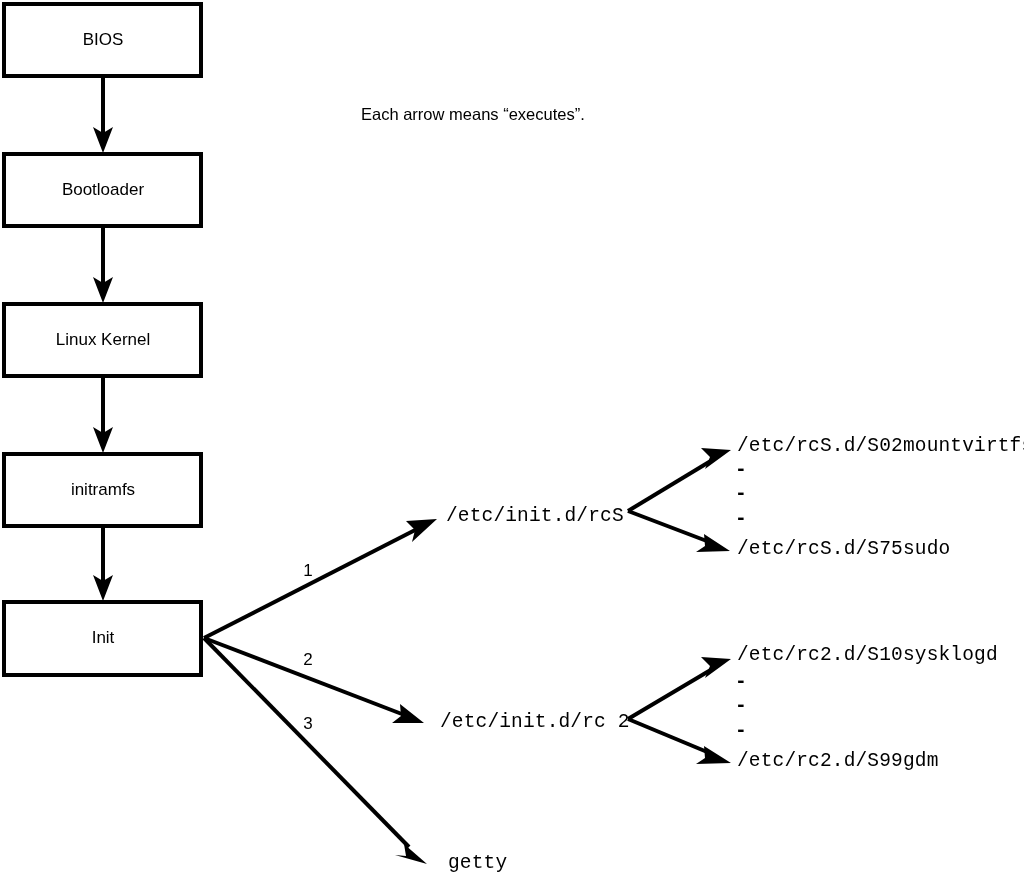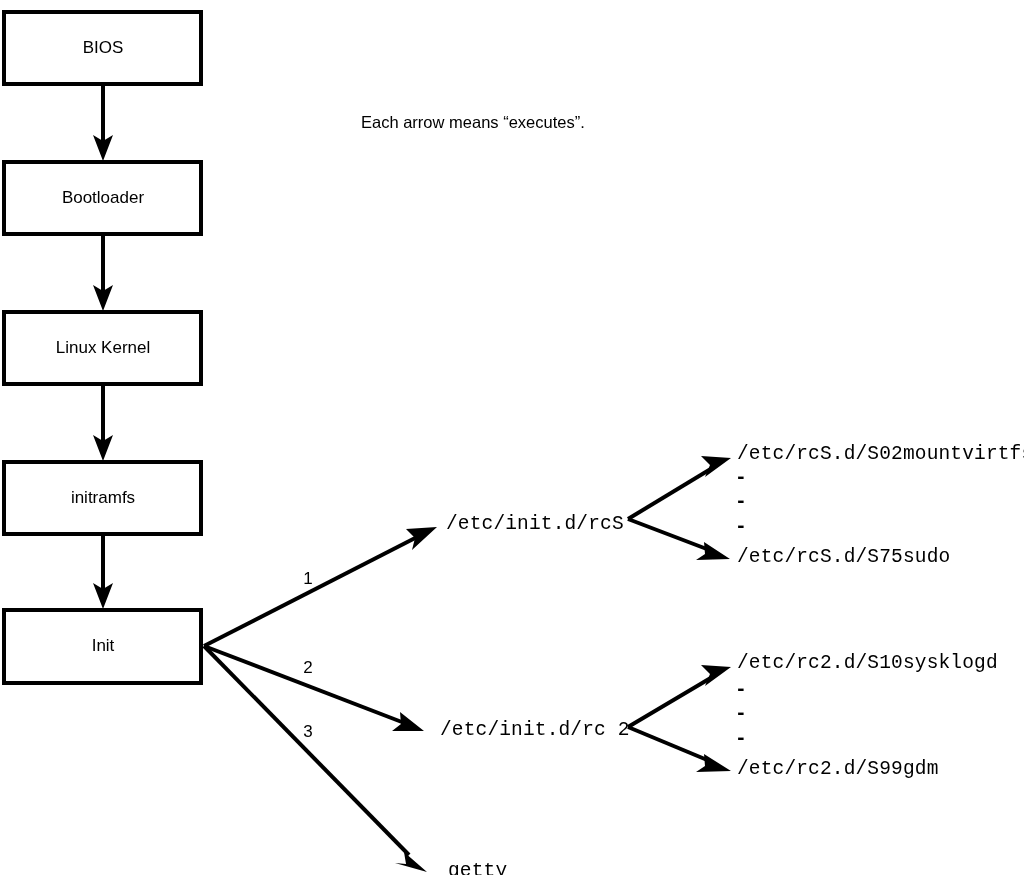--- a/index.html
+++ b/index.html
@@ -13,21 +13,20 @@
     position: relative;
     overflow: hidden;
     font-family: "Liberation Sans", sans-serif;
   }
   #diagram-root {
     position: absolute;
     left: 0;
     top: 0;
     width: 1024px;
     height: 687px;
-    margin-top: 8px;
   }
   svg.diagram {
     display: block;
     width: 1024px;
     height: 875px;
   }
   .node-box {
     fill: #ffffff;
     stroke: #000000;
     stroke-width: 4;

